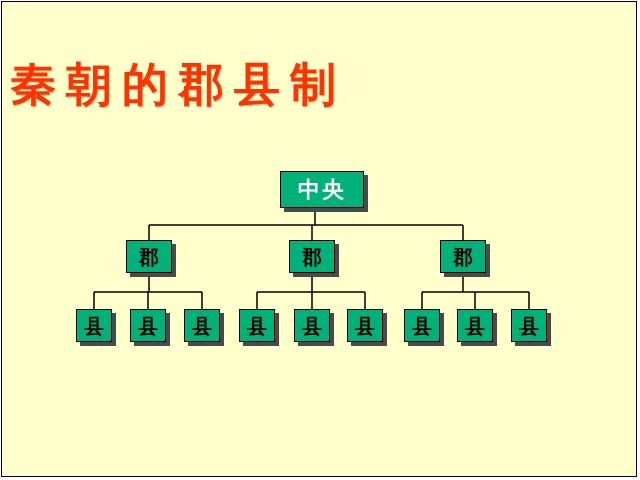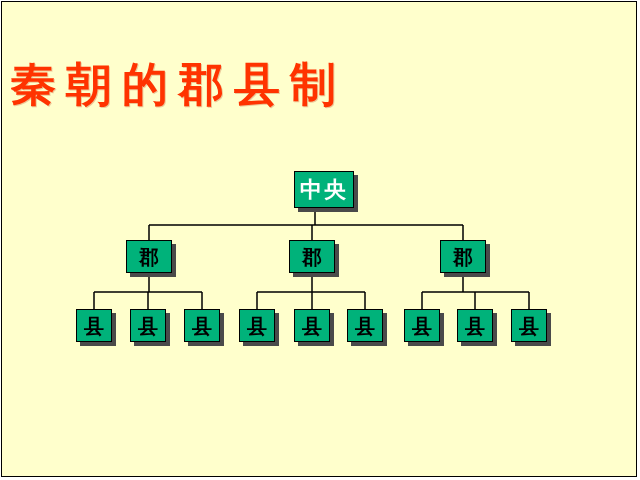--- a/index.html
+++ b/index.html
@@ -75,21 +75,21 @@
 
     <svg class="connectors" viewBox="0 0 636 476" xmlns="http://www.w3.org/2000/svg">
       <path d="M313 206 V223
                M147 223 H461
                M147 223 V238  M310 223 V238  M461 223 V238
                M147 271 V290  M92 290 H200   M92 290 V307  M146 290 V307  M200 290 V307
                M310 271 V290  M255 290 H363  M255 290 V307 M310 290 V307  M363 290 V307
                M461 271 V290  M420 290 H527  M420 290 V307 M473 290 V307  M527 290 V307" stroke="#000000" stroke-width="1.5" fill="none"></path>
     </svg>
 
-    <div class="node root" style="left:292px; top:169px; width:60px; height:37px;">中央</div>
+    <div class="node root" style="left:278px; top:169px; width:84px; height:37px;">中央</div>
 
     <div class="node" style="left:124px; top:238px; width:46px; height:33px;">郡</div>
     <div class="node" style="left:287px; top:238px; width:46px; height:33px;">郡</div>
     <div class="node" style="left:438px; top:238px; width:46px; height:33px;">郡</div>
 
     <div class="node" style="left:74px; top:307px; width:36px; height:33px;">县</div>
     <div class="node" style="left:128px; top:307px; width:36px; height:33px;">县</div>
     <div class="node" style="left:182px; top:307px; width:36px; height:33px;">县</div>
 
     <div class="node" style="left:237px; top:307px; width:36px; height:33px;">县</div>

